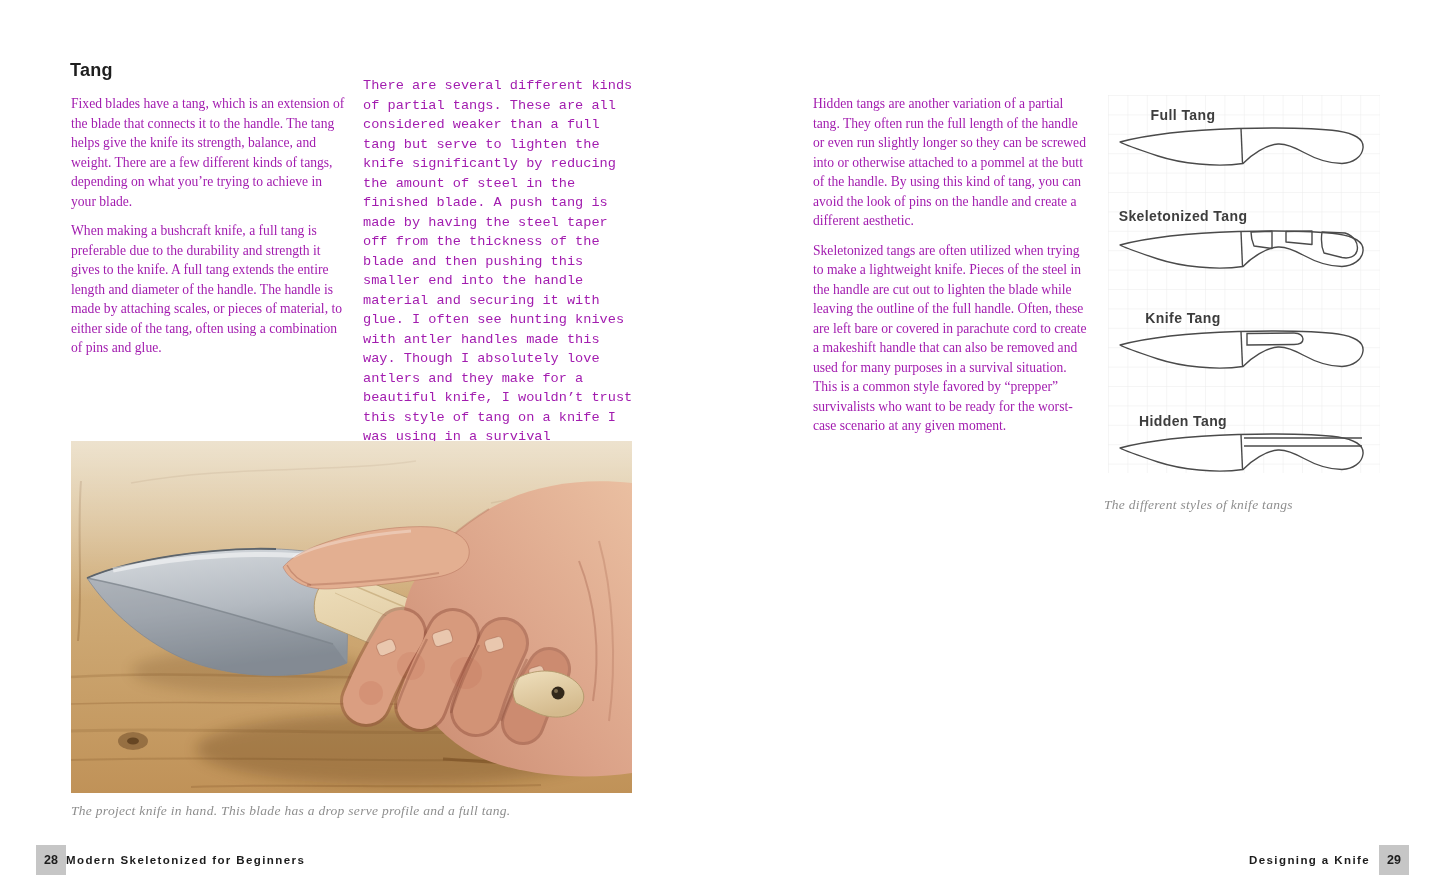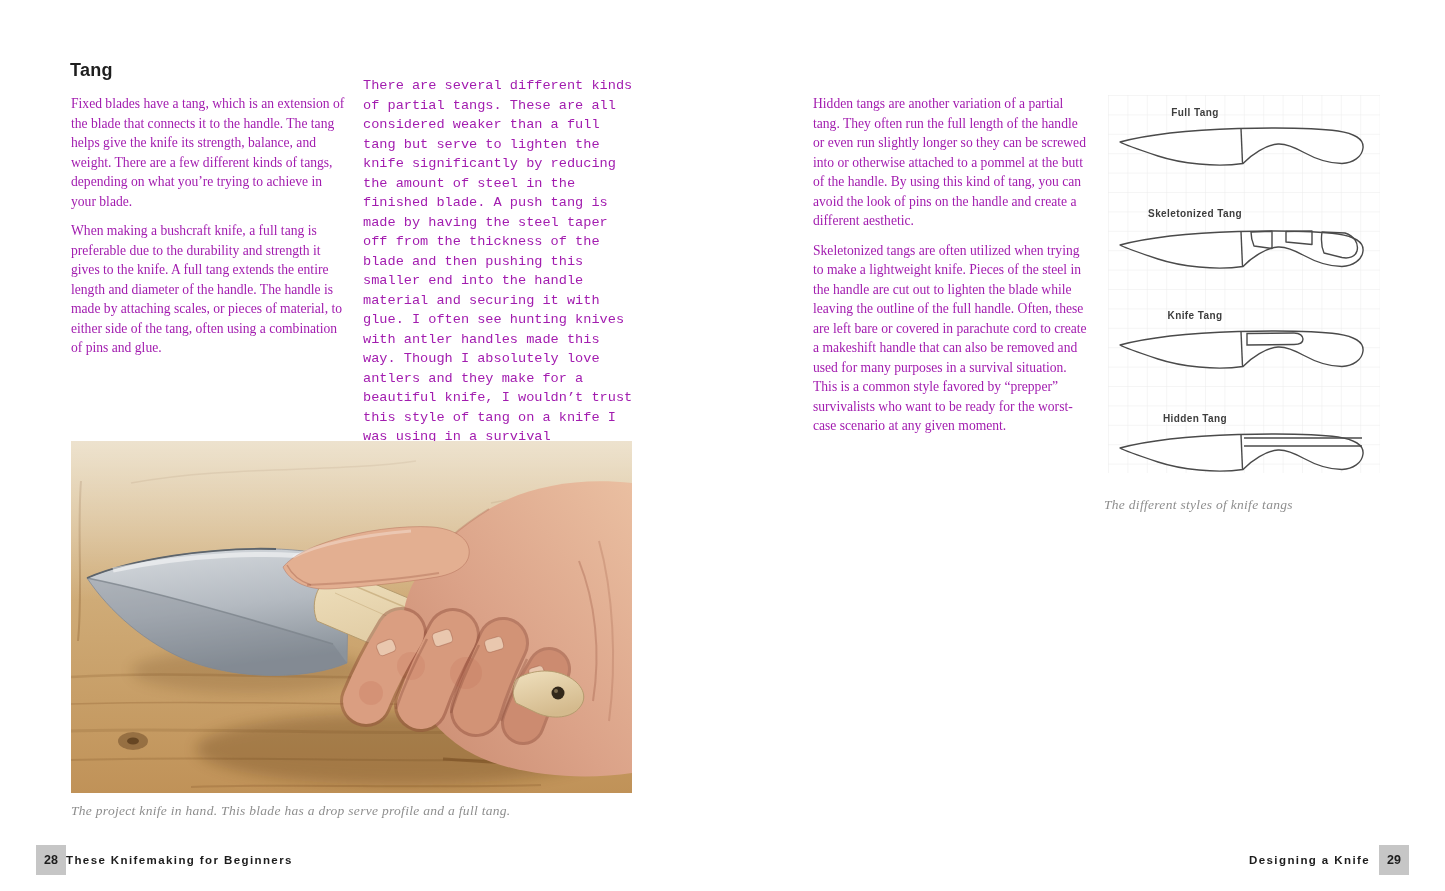--- a/index.html
+++ b/index.html
@@ -31,22 +31,22 @@
 
   .caption {
     font-size:13.5px; font-style:italic; color:#8e8e8e; letter-spacing:0.3px;font-family:Liberation Serif, serif;
   }
   .photo-caption { left:71px; top:803px; width:600px; }
 
   
   .diagram { left:1105px; top:93px; width:278px; height:430px; }
   .diagram svg.grid-svg { position:absolute; left:3px; top:2px; }
   .tang-label {
-    position:absolute; left:90px; transform:translateX(-50%);
-    font-size:10px; font-weight:bold; color:#3d3d3d; letter-spacing:0.4px;
+    position:absolute; left:78px; transform:translateX(-50%);
+    font-size:14px; font-weight:bold; color:#3d3d3d; letter-spacing:0.4px;
     white-space:nowrap;
   }
   .diagram-caption { position:absolute; left:-1px; top:404px; width:300px; }
 
   
   .footer-left  { left:36px;  top:845px; display:flex; align-items:center; }
   .footer-right { right:36px; top:845px; display:flex; align-items:center; gap:9px; }
   .pagenum {
     width:30px; height:30px; background:#c6c6c6; color:#1d1d1d;
     display:flex; align-items:center; justify-content:center;
@@ -229,19 +229,19 @@
   <div class="tang-label" style="top:14px">Full Tang</div>
   <div class="tang-label" style="top:115px">Skeletonized Tang</div>
   <div class="tang-label" style="top:217px">Knife Tang</div>
   <div class="tang-label" style="top:320px">Hidden Tang</div>
 
   <div class="caption diagram-caption">The different styles of knife tangs</div>
 </div>
 
 <div class="abs footer-left">
   <div class="pagenum">28</div>
-  <div class="footer-title">These Knifemaking for Beginners</div>
+  <div class="footer-title">Modern Skeletonized for Beginners</div>
 </div>
 
 <div class="abs footer-right">
   <div class="footer-title">Designing a Knife</div>
   <div class="pagenum">29</div>
 </div>
 
 </body></html>

